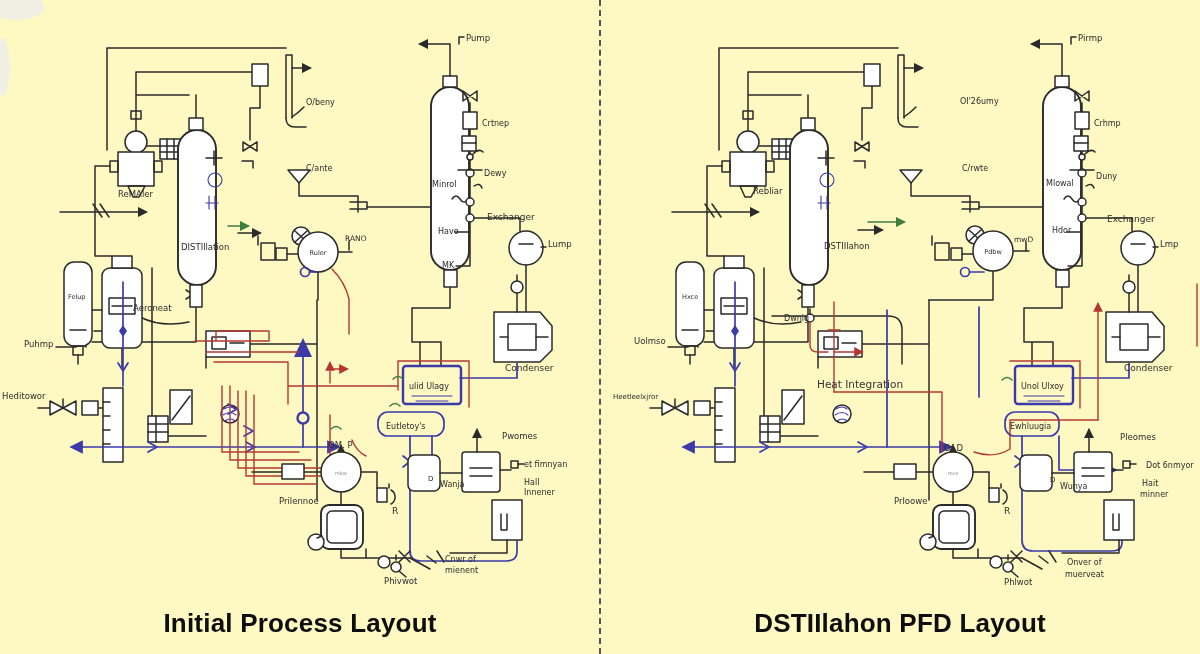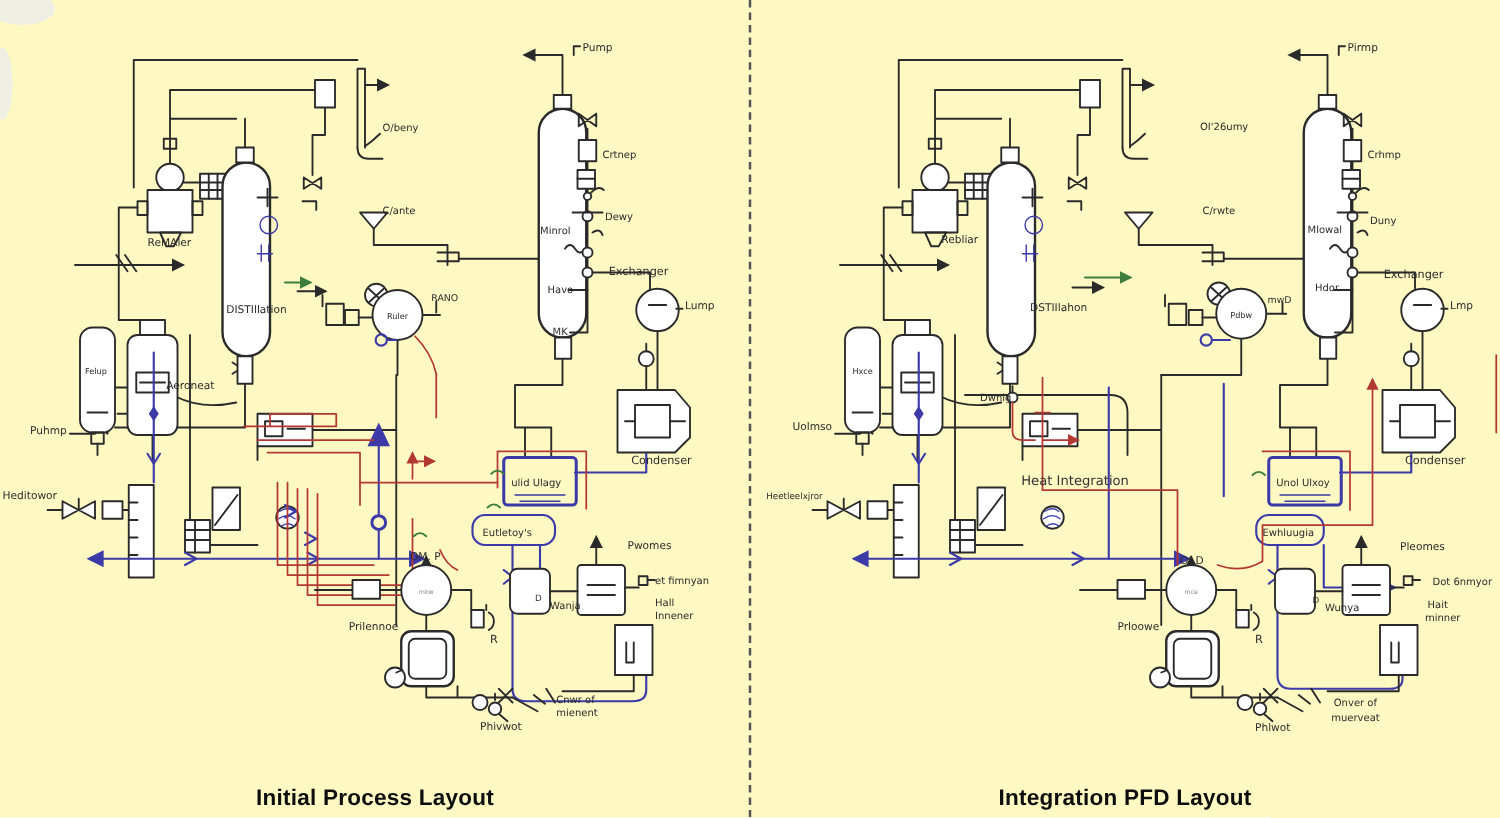--- a/index.html
+++ b/index.html
@@ -2,22 +2,22 @@
 <html><head>
 <meta charset="utf-8">
 <style>
   html,body{margin:0;padding:0;background:#fff;}
   .canvas{position:relative;width:1200px;height:654px;background:#fef9c3;overflow:hidden;
           font-family:"Liberation Sans",sans-serif;}
   .panel{position:absolute;top:0;width:600px;height:600px;}
   .panel.left{left:0;} .panel.right{left:612px;}
   .divider{position:absolute;left:599px;top:0;height:654px;width:0;
            border-left:2px dashed #555;}
-  .caption{position:absolute;top:628px;width:600px;text-align:center;
-           font-weight:bold;font-size:18px;color:#0e0e0e;letter-spacing:.2px;}
+  .caption{position:absolute;top:608px;width:600px;text-align:center;
+           font-weight:bold;font-size:26px;color:#0e0e0e;letter-spacing:.2px;}
   .caption.left{left:0;} .caption.right{left:600px;}
   .smudge{position:absolute;background:#ececec;opacity:.8;border-radius:50%;}
   svg{display:block;}
   svg .k{stroke:#2a2a2a;stroke-width:1.5;fill:none;stroke-linecap:round;stroke-linejoin:round;}
   svg .k2{stroke-width:1.9;}
   svg .f{fill:#fff;}
   svg .r{stroke:#b43832;stroke-width:1.4;fill:none;stroke-linecap:round;stroke-linejoin:round;}
   svg .b{stroke:#3b3aa8;stroke-width:1.7;fill:none;stroke-linecap:round;stroke-linejoin:round;}
   svg .b3{stroke-width:2.4;}
   svg .bt{stroke-width:1.1;}
@@ -548,14 +548,14 @@
       <text class="t8" x="453" y="577">muerveat</text>
       <text class="t85" x="392" y="585">Phlwot</text>
       <text class="t5" x="341" y="475" text-anchor="middle">mce</text>
     </g>
   </svg>
   </div>
 
   <div class="divider"></div>
 
   <div class="caption left">Initial Process Layout</div>
-  <div class="caption right">Integration PFD Layout</div>
+  <div class="caption right">DSTIIlahon PFD Layout</div>
 </div>
 
 </body></html>

